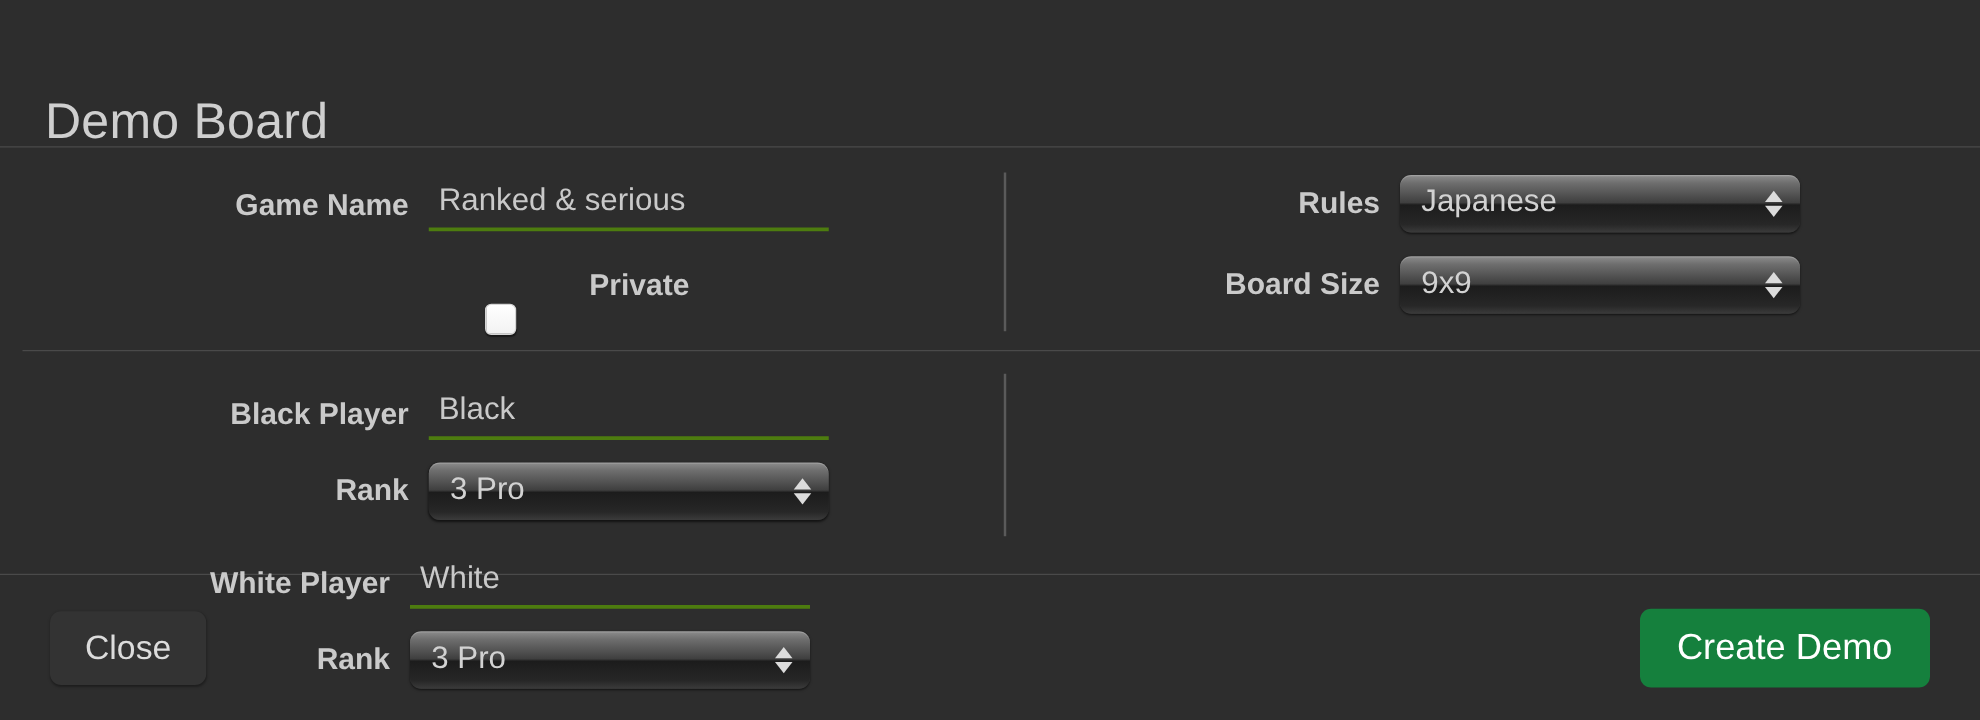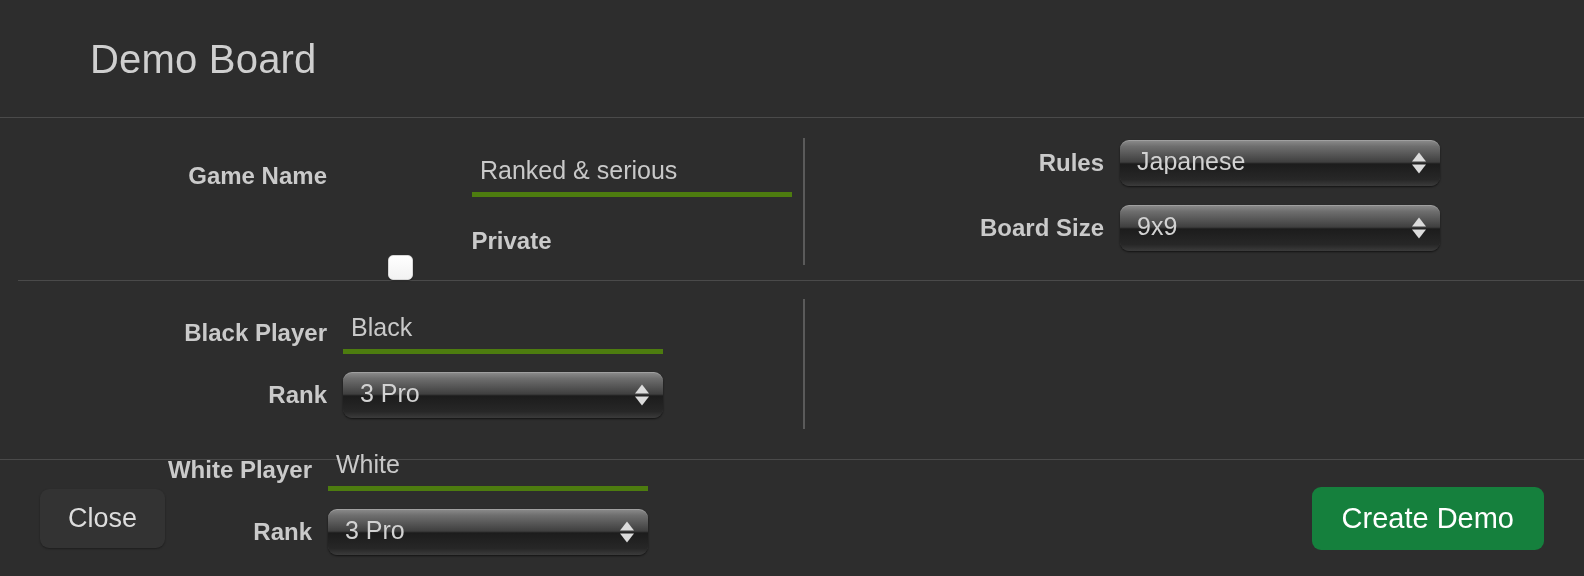--- a/index.html
+++ b/index.html
@@ -19,22 +19,22 @@
     display: flex;
     flex-direction: column;
     position: relative;
   }
 
   
   .dialog-header {
     height: 118px;
     flex: 0 0 118px;
     display: flex;
-    align-items: center;
-    padding-left: 90px;
+    align-items: flex-end;
+    padding-left: 36px;
     border-bottom: 1px solid #4a4a4a;
   }
   .dialog-title {
     font-size: 40px;
     font-weight: 400;
     color: #cfcfcf;
     letter-spacing: 0.2px;
     line-height: 1;
   }
 
@@ -97,21 +97,21 @@
 
   .field-control {
     display: flex;
     align-items: center;
   }
 
   
   .text-input {
     background: transparent;
     border: none;
-    border-bottom: 5px solid #4d7c0f;
+    border-bottom: 3px solid #4d7c0f;
     color: #c9c9c9;
     font-family: "Liberation Sans", sans-serif;
     font-size: 25px;
     width: 320px;
     padding: 2px 4px 7px 8px;
     outline: none;
   }
   .text-input::placeholder { color: #8a8a8a; }
 
   
@@ -212,21 +212,21 @@
   <div class="dialog-header">
     <div class="dialog-title">Demo Board</div>
   </div>
 
   <div class="dialog-body">
 
     <div class="form-section top">
       <div class="col-divider top"></div>
 
       <div class="col left">
-        <div class="field-row" style="margin-top:36px;justify-content:space-between;">
+        <div class="field-row" style="margin-top:26px;">
           <div class="field-label">Game Name</div>
           <div class="field-control">
             <input class="text-input" type="text" value="Ranked &amp; serious" style="">
           </div>
         </div>
 
         <div class="field-row" style="margin-top:30px;flex-direction:column;">
           <div class="field-label">Private</div>
           <div class="field-control">
             <div class="checkbox"></div>

